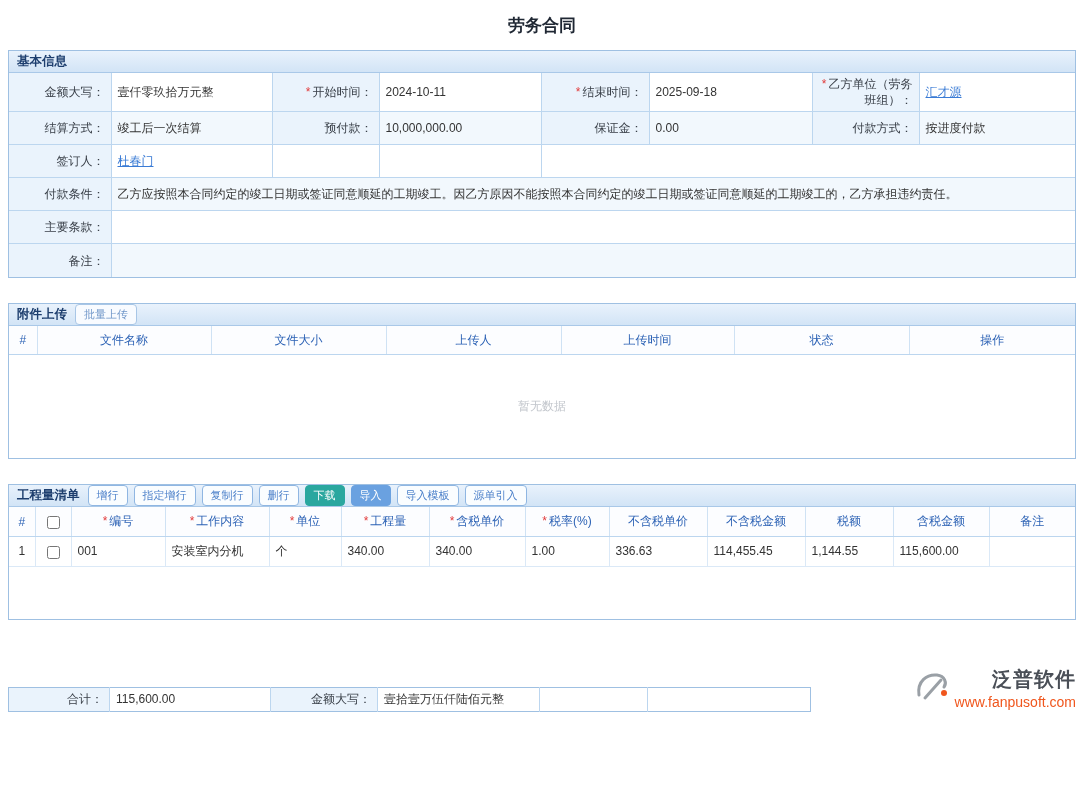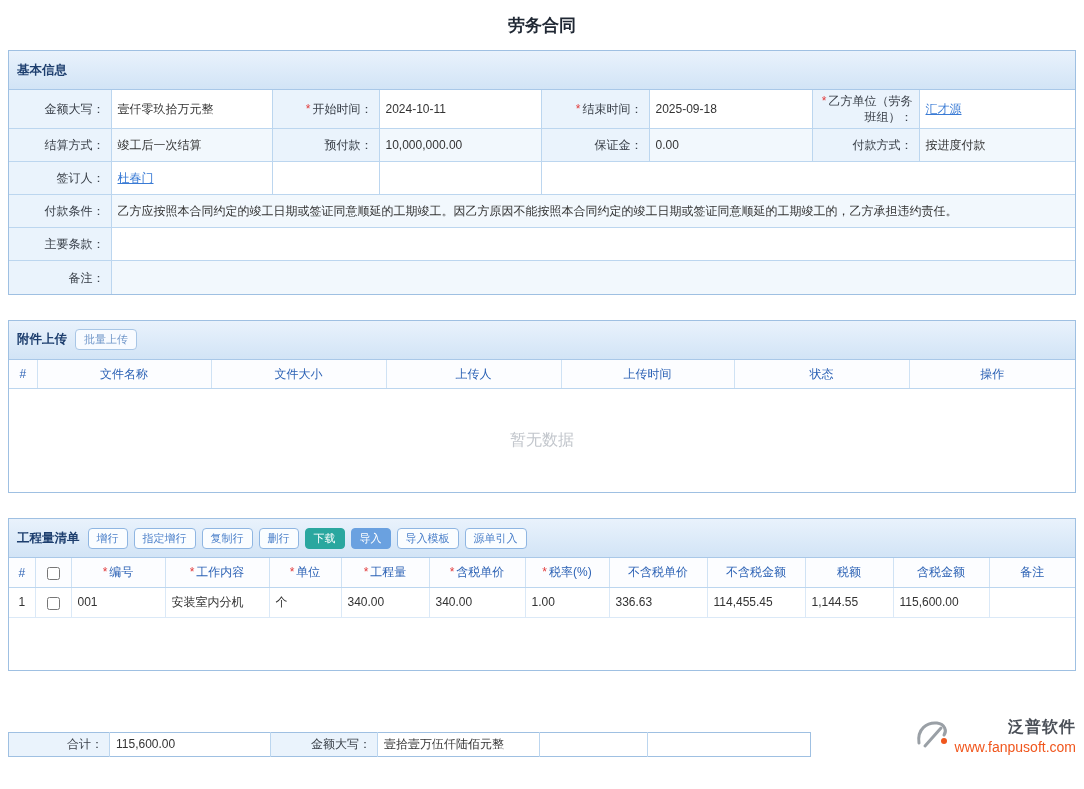--- a/index.html
+++ b/index.html
@@ -9,21 +9,21 @@
     font-family: "Liberation Sans", "DejaVu Sans", sans-serif;
     font-size: 12px; color: #333; overflow: hidden;
   }
   .page { padding: 4px 8px; }
   .page-title {
     text-align: center; font-size: 17px; font-weight: bold;
     color: #1f2733; padding: 10px 0 13px;
   }
   .panel { border: 1px solid #9fc0e2; background: #fff; margin-bottom: 25px; }
   .panel-header {
-    height: 39px; background: linear-gradient(#e9f2fc, #d2e4f6);
+    height: 22px; background: linear-gradient(#e9f2fc, #d2e4f6);
     border-bottom: 1px solid #a9c8e8; padding: 0 8px;
     display: flex; align-items: center; gap: 8px;
   }
   .panel-title { font-weight: bold; color: #1d3e6e; font-size: 12.5px; }
 
   table { border-collapse: collapse; width: 100%; table-layout: fixed; }
   td, th { overflow: hidden; white-space: nowrap; }
 
   
   .info-table td {
@@ -52,21 +52,21 @@
   .list-table td {
     border-right: 1px solid #dbe9f7; border-bottom: 1px solid #dbe9f7;
     height: 30px; padding: 3px 6px; background: #fff; text-align: left;
   }
   .list-table td:last-child { border-right: none; }
   .cell-center { text-align: center !important; }
   .hash { color: #444; }
 
   .empty-area {
     height: 103px; display: flex; align-items: center; justify-content: center;
-    color: #c2c6cc; font-size: 16px;
+    color: #c2c6cc; font-size: 12px;
   }
   .boq-filler { height: 52px; background: #fff; }
 
   
   .mini-btn {
     display: inline-block; font-size: 11px; line-height: 1;
     padding: 4px 8px; border-radius: 4px; cursor: pointer;
     border: 1px solid #a8c6e6; background: #f8fbff; color: #6f96c9;
     font-family: inherit;
   }
@@ -89,21 +89,21 @@
   .summary-table td {
     border-right: 1px solid #bcd6ef; height: 23px; padding: 3px 6px;
     vertical-align: middle;
   }
   .summary-table td:last-child { border-right: none; }
   .summary-table td.lbl { background: #eaf3fc; text-align: right; color: #3a4049; }
   .summary-table td.val { background: #fff; }
 
   .brand { display: flex; align-items: center; gap: 6px; padding-bottom: 2px; }
   .brand-text { display: flex; flex-direction: column; align-items: flex-end; }
-  .brand-name { font-size: 16px; font-weight: bold; color: #4a4f57; letter-spacing: 1px; }
+  .brand-name { font-size: 20px; font-weight: bold; color: #4a4f57; letter-spacing: 1px; }
   .brand-url { font-size: 14px; color: #f0561d; margin-top: 1px; }
 </style>
 </head>
 <body>
 
 <div class="page">
 
   <div class="page-title">劳务合同</div>
 
   <section class="panel">

